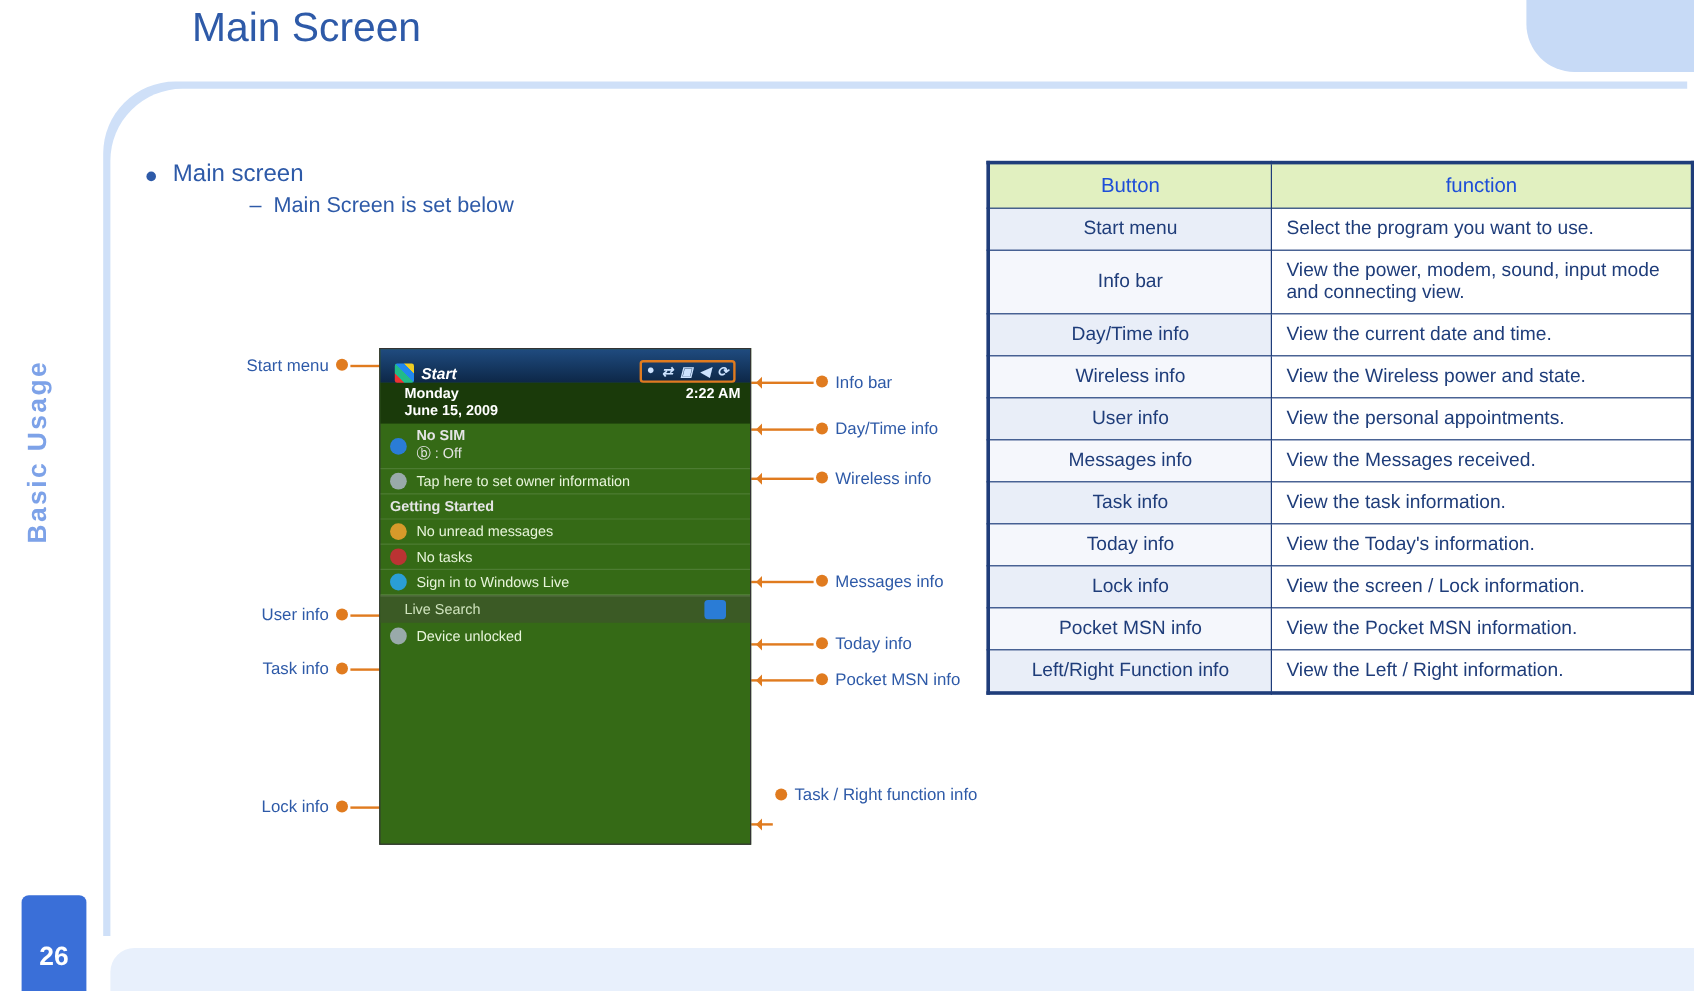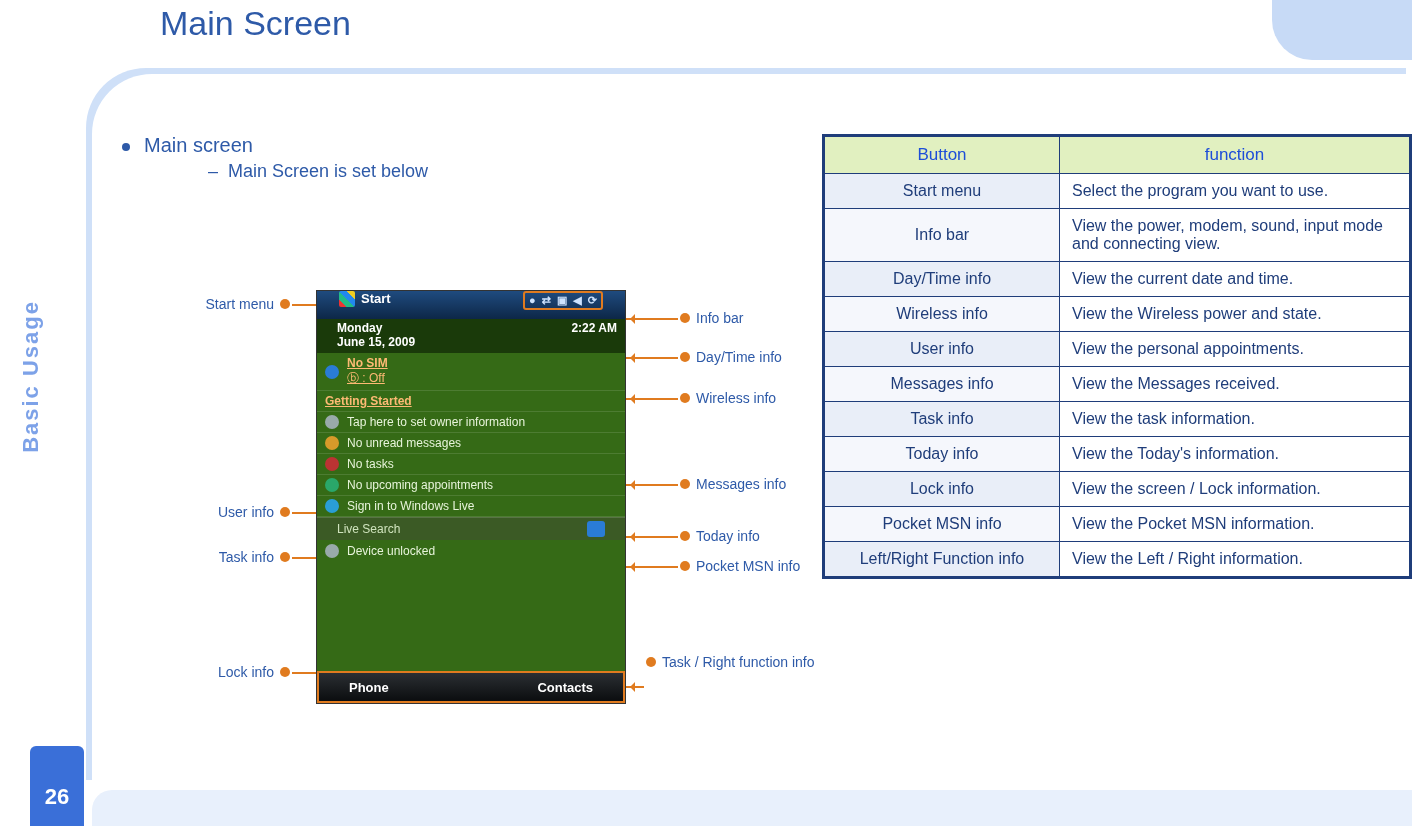--- a/index.html
+++ b/index.html
@@ -1,40 +1,40 @@
 <!DOCTYPE html>
 <html><head>
 <meta charset="utf-8">
 <style>
   html,body{margin:0;padding:0;width:1412px;height:826px;background:#fff;font-family:Tahoma,Verdana,Arial,sans-serif;color:#1f3d7a;}
   
   .side-tab{position:absolute;left:18px;top:0;width:54px;height:826px;}
   .side-tab .tab-label{position:absolute;top:300px;left:0;width:54px;text-align:center;color:#7da2e8;font-size:22px;font-weight:bold;writing-mode:vertical-rl;transform:rotate(180deg);letter-spacing:2px;}
-  .side-strip{position:absolute;left:30px;bottom:0;width:54px;height:80px;background:#3a6fd8;border-radius:6px 6px 0 0;}
+  .side-strip{position:absolute;left:18px;bottom:0;width:54px;height:80px;background:#3a6fd8;border-radius:6px 6px 0 0;}
   
   .title{position:absolute;left:160px;top:4px;font-size:34px;color:#2e5aa8;}
   
   .ribbon{position:absolute;right:0;top:0;width:140px;height:60px;background:#c7daf6;border-bottom-left-radius:40px;}
   
   .content{position:absolute;left:92px;top:74px;right:0;bottom:40px;background:#fff;border-top-left-radius:60px;box-shadow:-6px -6px 0 #cfe0f8;}
   
   .bullets{position:absolute;left:30px;top:60px;font-size:20px;color:#2e5aa8;}
   .b-row{display:flex;align-items:flex-start;gap:14px;margin-bottom:4px;}
   .dot{width:8px;height:8px;border-radius:50%;background:#2e5aa8;margin-top:9px;flex:0 0 auto;}
   .dash{color:#2e5aa8;margin-right:10px;}
   .sub{margin-left:86px;font-size:18px;display:flex;align-items:center;}
   
   .diagram{position:absolute;left:48px;top:150px;width:660px;height:440px;}
   .phone{position:absolute;left:176px;top:66px;width:308px;height:412px;background:#356a16;border:1px solid #333;}
-  .p-top{display:flex;align-items:flex-start;height:28px;background:linear-gradient(#1f4b7f,#0d2747);color:#fff;font-size:13px;font-weight:bold;padding:0 22px;gap:6px;}
+  .p-top{display:flex;align-items:flex-end;height:28px;background:linear-gradient(#1f4b7f,#0d2747);color:#fff;font-size:13px;font-weight:bold;padding:0 12px;gap:6px;font-style:italic;}
   .flag{width:16px;height:16px;background:linear-gradient(45deg,#e33 25%,#2b8 25% 50%,#28e 50% 75%,#ec2 75%);border-radius:2px;}
   .info-icons{margin-left:auto;display:flex;gap:6px;font-size:11px;color:#cde3ff;border:2px solid #e07b1f;padding:1px 4px;border-radius:3px;}
   .p-date{background:#1a3a0a;color:#fff;font-size:12px;padding:2px 8px 4px 20px;display:flex;justify-content:space-between;font-weight:bold;}
   .p-row{display:flex;align-items:center;gap:8px;color:#e7f4da;font-size:12px;padding:3px 8px;border-bottom:1px solid rgba(255,255,255,.12);}
-  .p-row.bold{font-weight:bold;color:#fdba74;text-decoration:underline;}
+  .p-row.bold{font-weight:bold;color:#e5e5e5;}
   .ic{width:14px;height:14px;border-radius:50%;background:#2a7cd6;display:inline-block;}
   .ic.gray{background:#9aa;}
   .ic.mail{background:#d79a2a;}
   .ic.task{background:#b33;}
   .ic.cal{background:#2aa76a;}
   .ic.msn{background:#2a9ed6;}
   .live-search{background:#3b5a25;color:#cfe3bd;font-size:12px;padding:3px 20px;display:flex;justify-content:space-between;align-items:center;border-top:1px solid rgba(255,255,255,.15);}
   .ls-btn{width:18px;height:16px;background:#2a7cd6;border-radius:3px;}
   .unlock{display:flex;align-items:center;gap:8px;color:#e7f4da;font-size:12px;padding:4px 8px;}
   .softkeys{position:absolute;left:0;right:0;bottom:0;height:28px;background:linear-gradient(#2b2f33,#0b0d0f);display:flex;justify-content:space-between;align-items:center;color:#fff;font-size:13px;font-weight:bold;padding:0 30px;border:2px solid #e07b1f;}
@@ -164,53 +164,45 @@
         </span>
         <span>2:22 AM</span>
       </div>
       <div class="p-row bold">
         <span class="ic"></span>
         <span>
           <span>No SIM</span><br>
           <span style="font-weight:normal;">ⓑ<span> : Off</span></span>
         </span>
       </div>
-      <div class="p-row bold">Getting Started</div>
       <div class="p-row">
           <span class="ic gray"></span>
           <span>Tap here to set owner information</span>
         </div>
+      <div class="p-row bold">Getting Started</div>
       <div class="p-row">
           <span class="ic mail"></span>
           <span>No unread messages</span>
         </div>
       <div class="p-row">
           <span class="ic task"></span>
           <span>No tasks</span>
-        </div>
-      <div class="p-row">
-          <span class="ic cal"></span>
-          <span>No upcoming appointments</span>
         </div>
       <div class="p-row">
           <span class="ic msn"></span>
           <span>Sign in to Windows Live</span>
         </div>
       <div class="live-search">
         <span>Live Search</span>
         <span class="ls-btn"></span>
       </div>
       <div class="unlock">
           <span class="ic gray"></span>
           <span>Device unlocked</span>
         </div>
-      <div class="softkeys">
-        <span>Phone</span>
-        <span>Contacts</span>
-      </div>
     </div>
   </div>
 
   <table class="tbl">
     <thead>
       <tr>
         <th>Button</th>
         <th>function</th>
       </tr>
     </thead>

